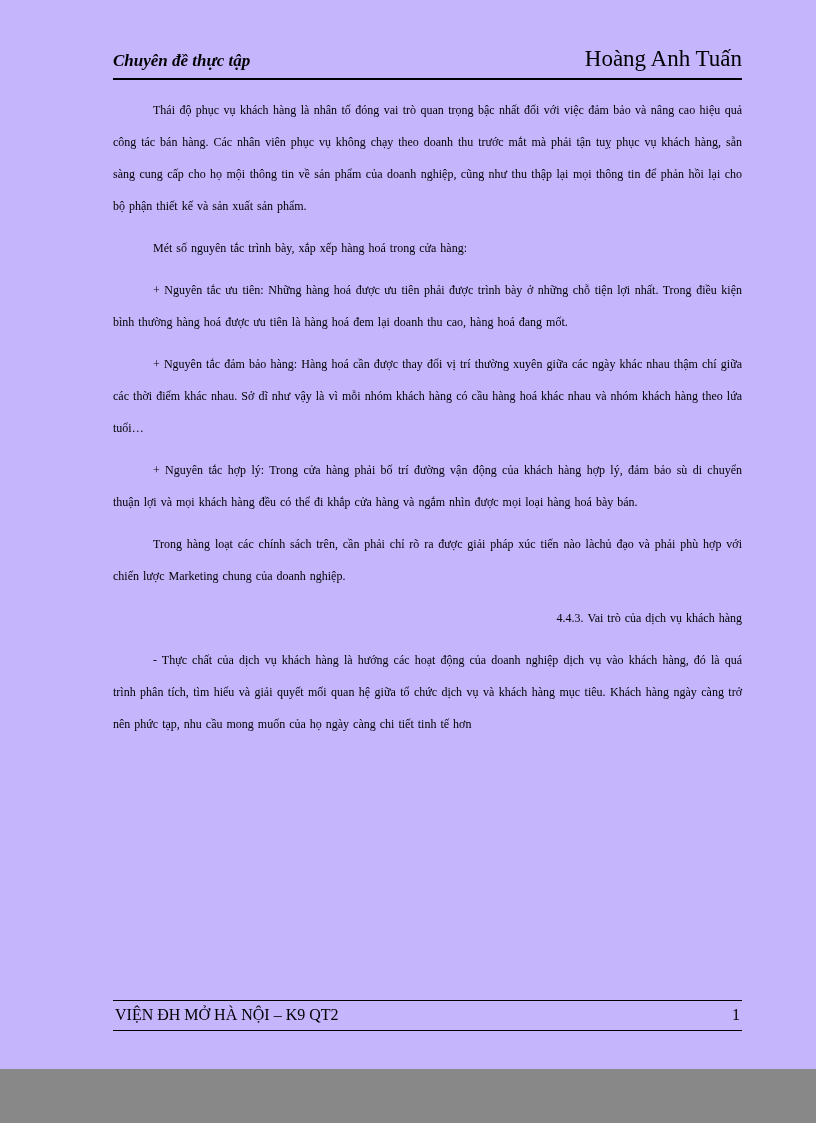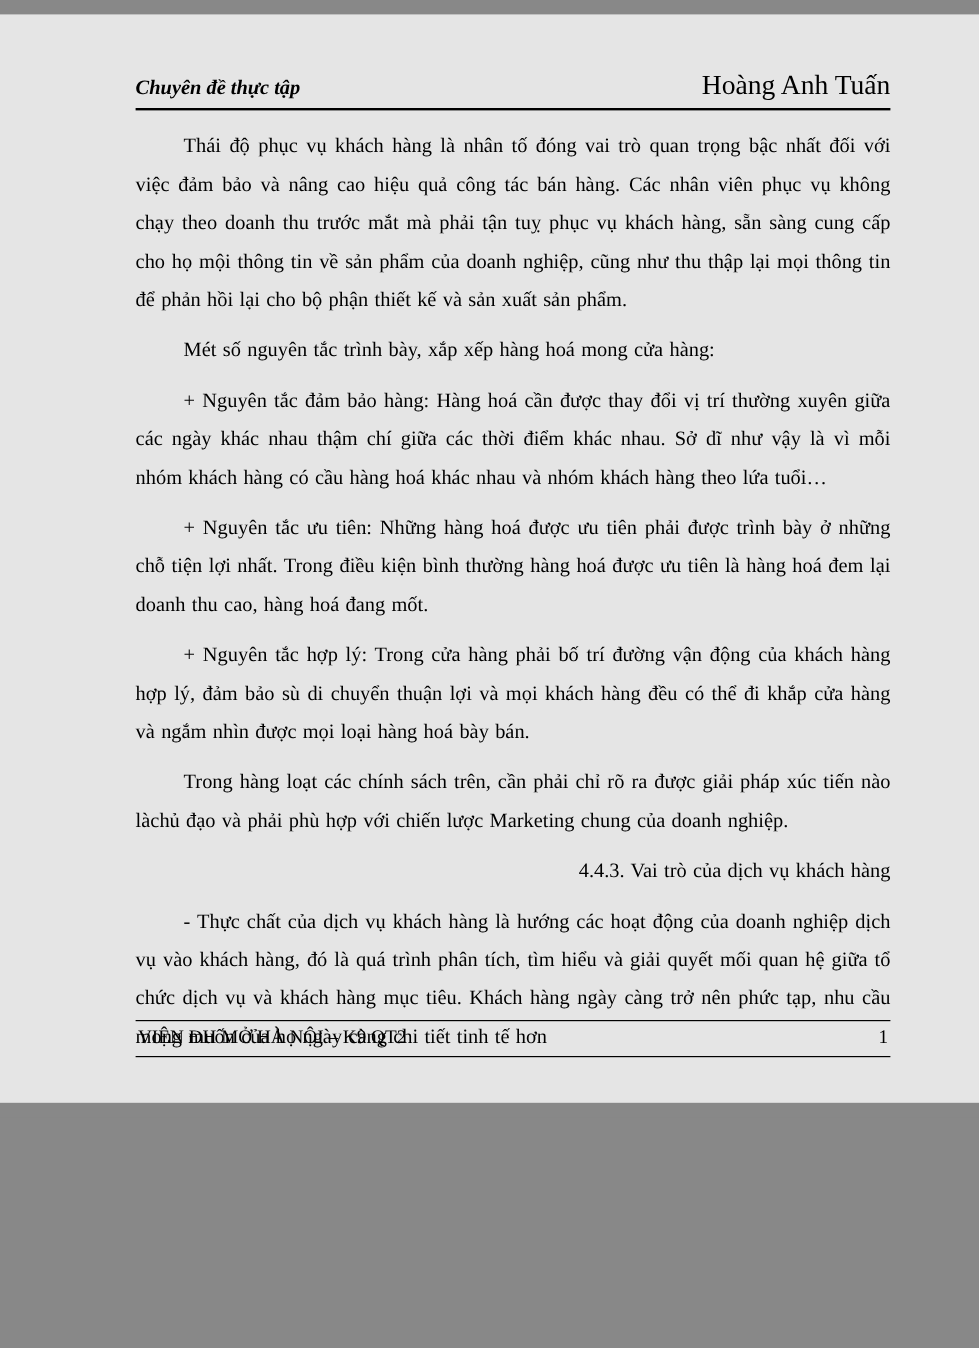--- a/index.html
+++ b/index.html
@@ -1,22 +1,22 @@
 <!DOCTYPE html>
 <html><head>
 <meta charset="utf-8">
 <style>
   * { margin: 0; padding: 0; box-sizing: border-box; }
   html, body { background: #888; }
   .page {
     position: relative;
     width: 816px;
-    height: 907px;
-    margin: 12px auto;
-    background: #e5e5e5;
+    height: 1069px;
+    margin: 0 auto;
+    background: #c4b5fd;
     font-family: "Liberation Serif", "DejaVu Serif", serif;
     color: #000000;
     overflow: hidden;
   }
   .content {
     padding: 46px 74px 0 113px;
   }
   .doc-header {
     display: flex;
     justify-content: space-between;
@@ -29,21 +29,21 @@
     font-style: italic;
     font-size: 17px;
   }
   .doc-header .right {
     font-size: 23px;
   }
   .body-text {
     margin-top: 14px;
   }
   .para {
-    font-size: 17px;
+    font-size: 12px;
     line-height: 32px;
     text-align: justify;
     text-indent: 40px;
     margin-bottom: 10px;
     word-spacing: 1px;
   }
   .para.heading-italic {
     text-align: right;
   }
   .doc-footer {
@@ -66,23 +66,23 @@
 <div class="page">
   <div class="content">
 
     <div class="doc-header">
       <span class="left">Chuyên đề thực tập</span>
       <span class="right">Hoàng Anh Tuấn</span>
     </div>
 
     <div class="body-text">
       <p class="para">Thái độ phục vụ khách hàng là nhân tố đóng vai trò quan trọng bậc nhất đối với việc đảm bảo và nâng cao hiệu quả công tác bán hàng. Các nhân viên phục vụ không chạy theo doanh thu trước mắt mà phải tận tuỵ phục vụ khách hàng, sẵn sàng cung cấp cho họ mội thông tin về sản phẩm của doanh nghiệp, cũng như thu thập lại mọi thông tin để phản hồi lại cho bộ phận thiết kế và sản xuất sản phẩm.</p>
-      <p class="para">Mét số nguyên tắc trình bày, xắp xếp hàng hoá mong cửa hàng:</p>
+      <p class="para">Mét số nguyên tắc trình bày, xắp xếp hàng hoá trong cửa hàng:</p>
+      <p class="para">+ Nguyên tắc ưu tiên: Những hàng hoá được ưu tiên phải được trình bày ở những chỗ tiện lợi nhất. Trong điều kiện bình thường hàng hoá được ưu tiên là hàng hoá đem lại doanh thu cao, hàng hoá đang mốt.</p>
       <p class="para">+ Nguyên tắc đảm bảo hàng: Hàng hoá cần được thay đổi vị trí thường xuyên giữa các ngày khác nhau thậm chí giữa các thời điểm khác nhau. Sở dĩ như vậy là vì mỗi nhóm khách hàng có cầu hàng hoá khác nhau và nhóm khách hàng theo lứa tuổi…</p>
-      <p class="para">+ Nguyên tắc ưu tiên: Những hàng hoá được ưu tiên phải được trình bày ở những chỗ tiện lợi nhất. Trong điều kiện bình thường hàng hoá được ưu tiên là hàng hoá đem lại doanh thu cao, hàng hoá đang mốt.</p>
       <p class="para">+ Nguyên tắc hợp lý: Trong cửa hàng phải bố trí đường vận động của khách hàng hợp lý, đảm bảo sù di chuyển thuận lợi và mọi khách hàng đều có thể đi khắp cửa hàng và ngắm nhìn được mọi loại hàng hoá bày bán.</p>
       <p class="para">Trong hàng loạt các chính sách trên, cần phải chỉ rõ ra được giải pháp xúc tiến nào làchủ đạo và phải phù hợp với chiến lược Marketing chung của doanh nghiệp.</p>
       <p class="para heading-italic">4.4.3. Vai trò của dịch vụ khách hàng</p>
       <p class="para">- Thực chất của dịch vụ khách hàng là hướng các hoạt động của doanh nghiệp dịch vụ vào khách hàng, đó là quá trình phân tích, tìm hiểu và giải quyết mối quan hệ giữa tổ chức dịch vụ và khách hàng mục tiêu. Khách hàng ngày càng trở nên phức tạp, nhu cầu mong muốn của họ ngày càng chi tiết tinh tế hơn</p>
     </div>
 
   </div>
 
   <div class="doc-footer">
     <span>VIỆN ĐH MỞ HÀ NỘI – K9 QT2</span>

